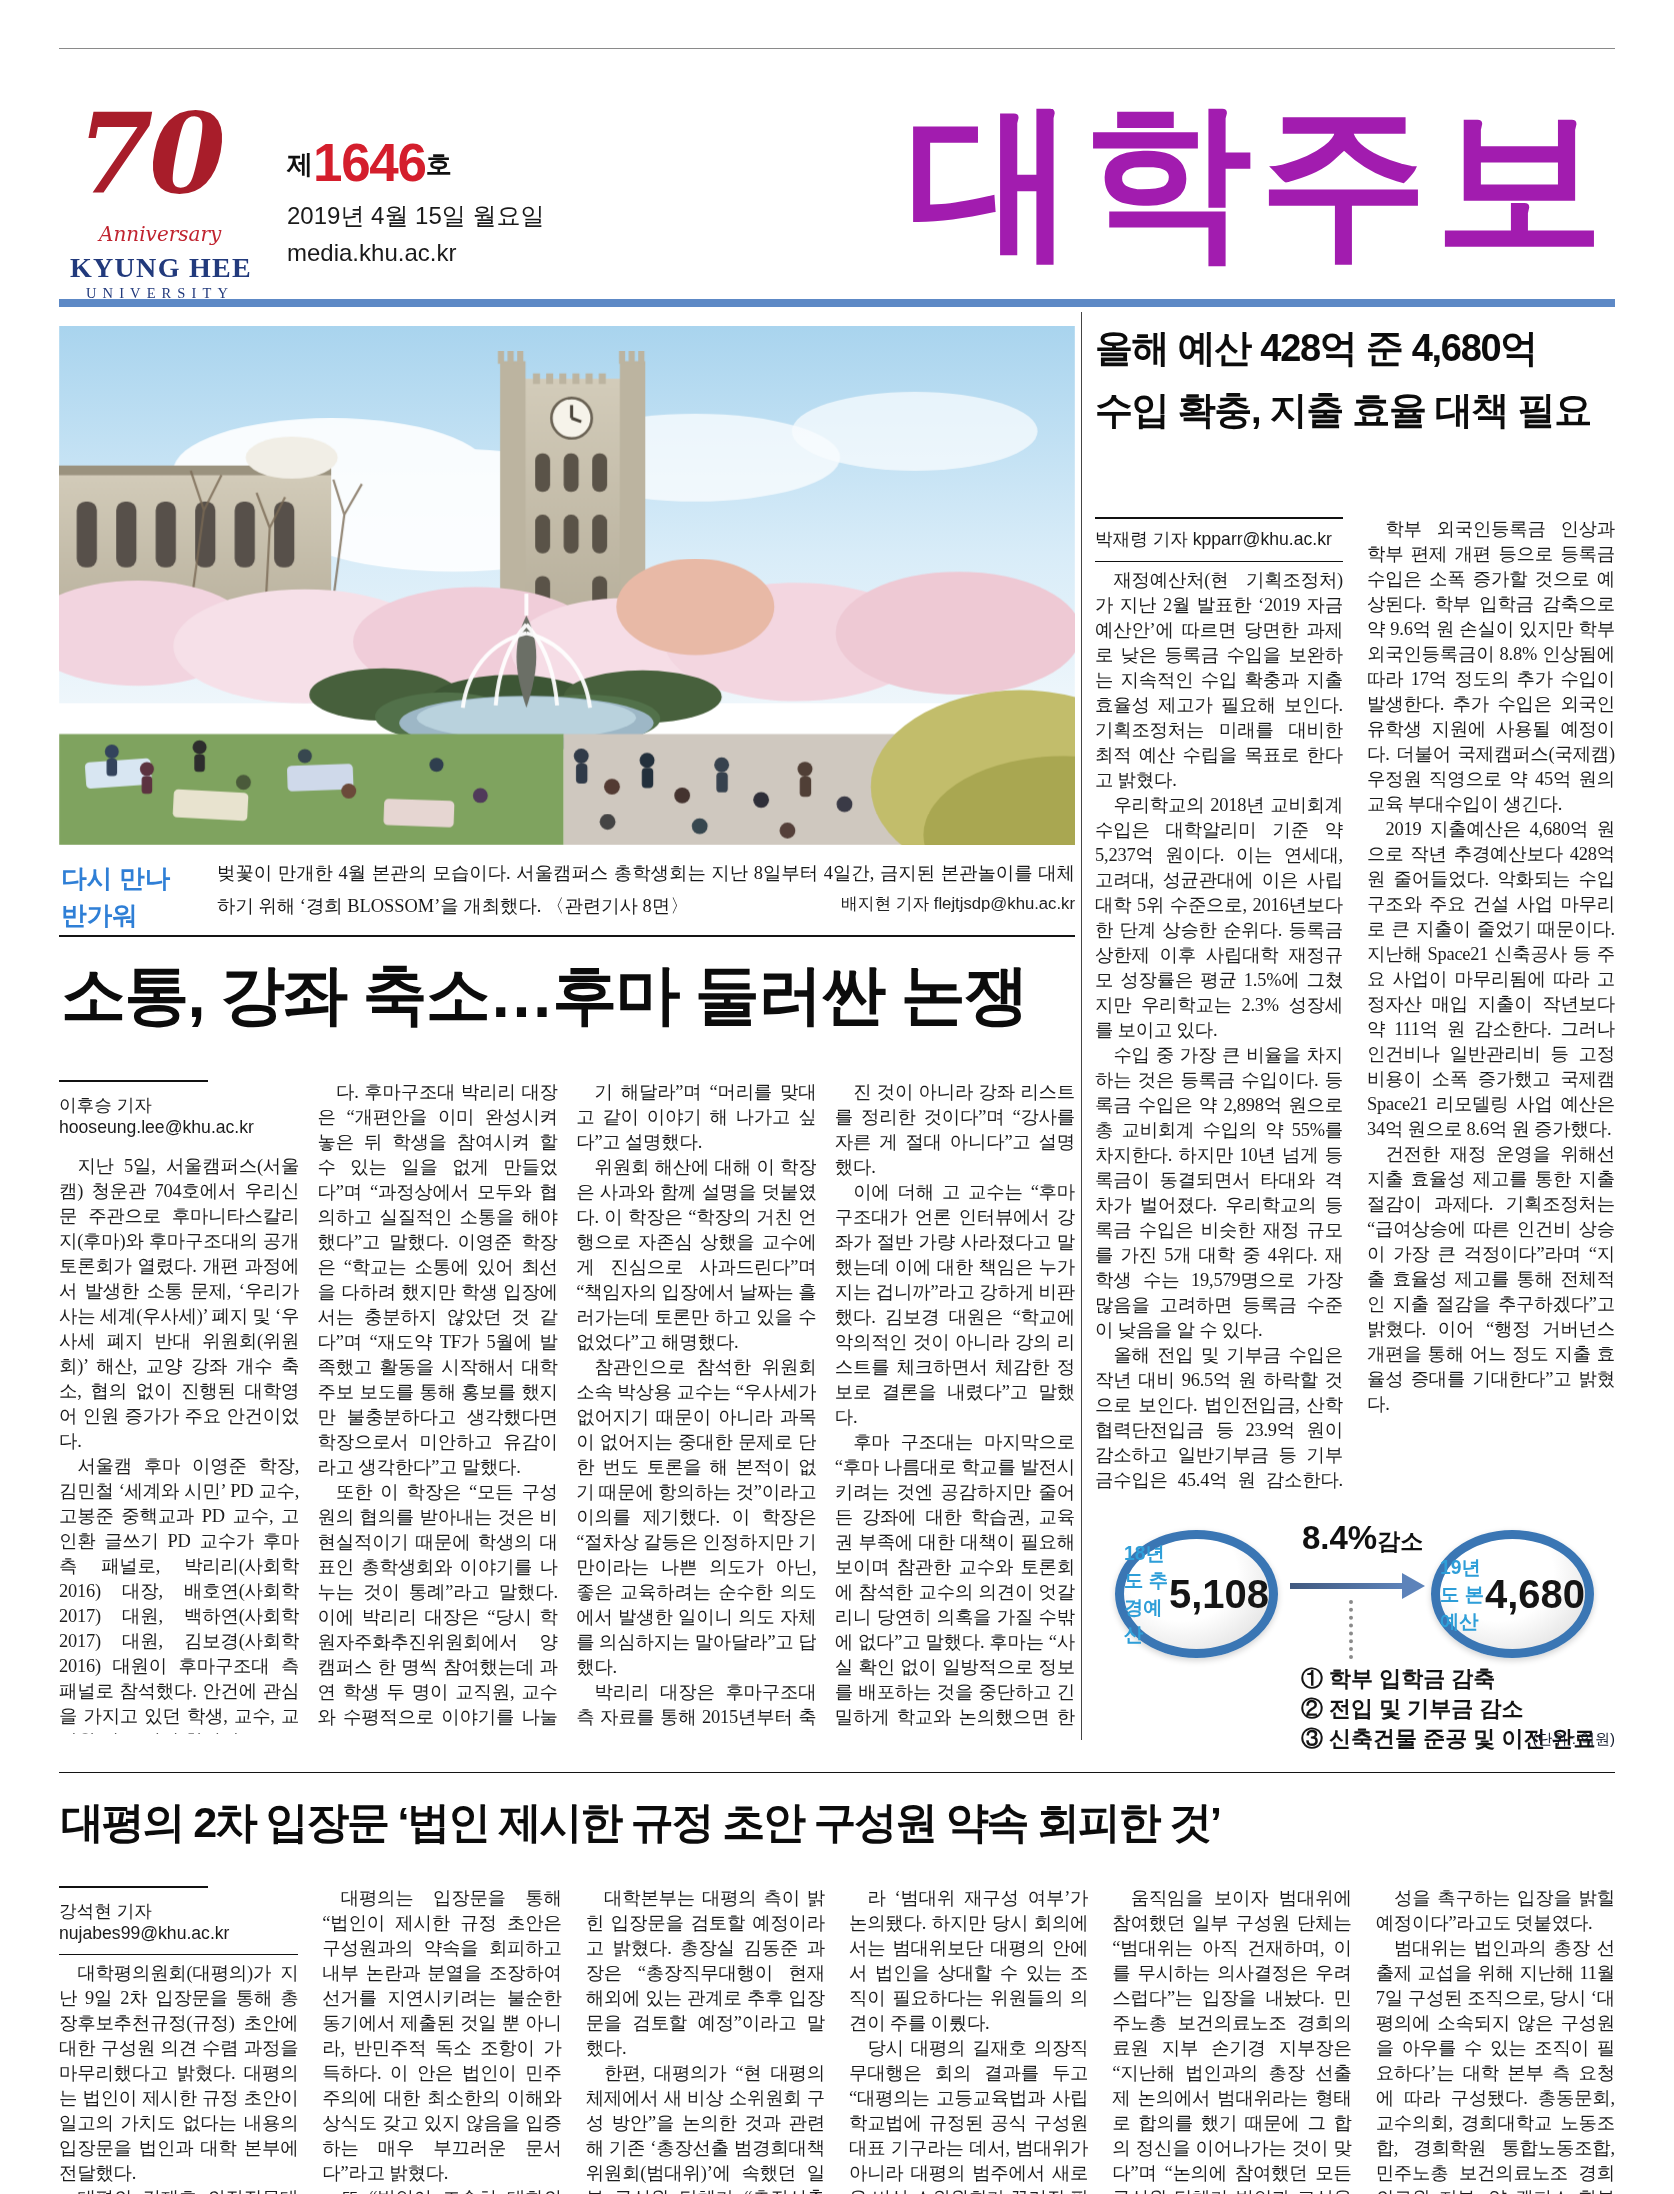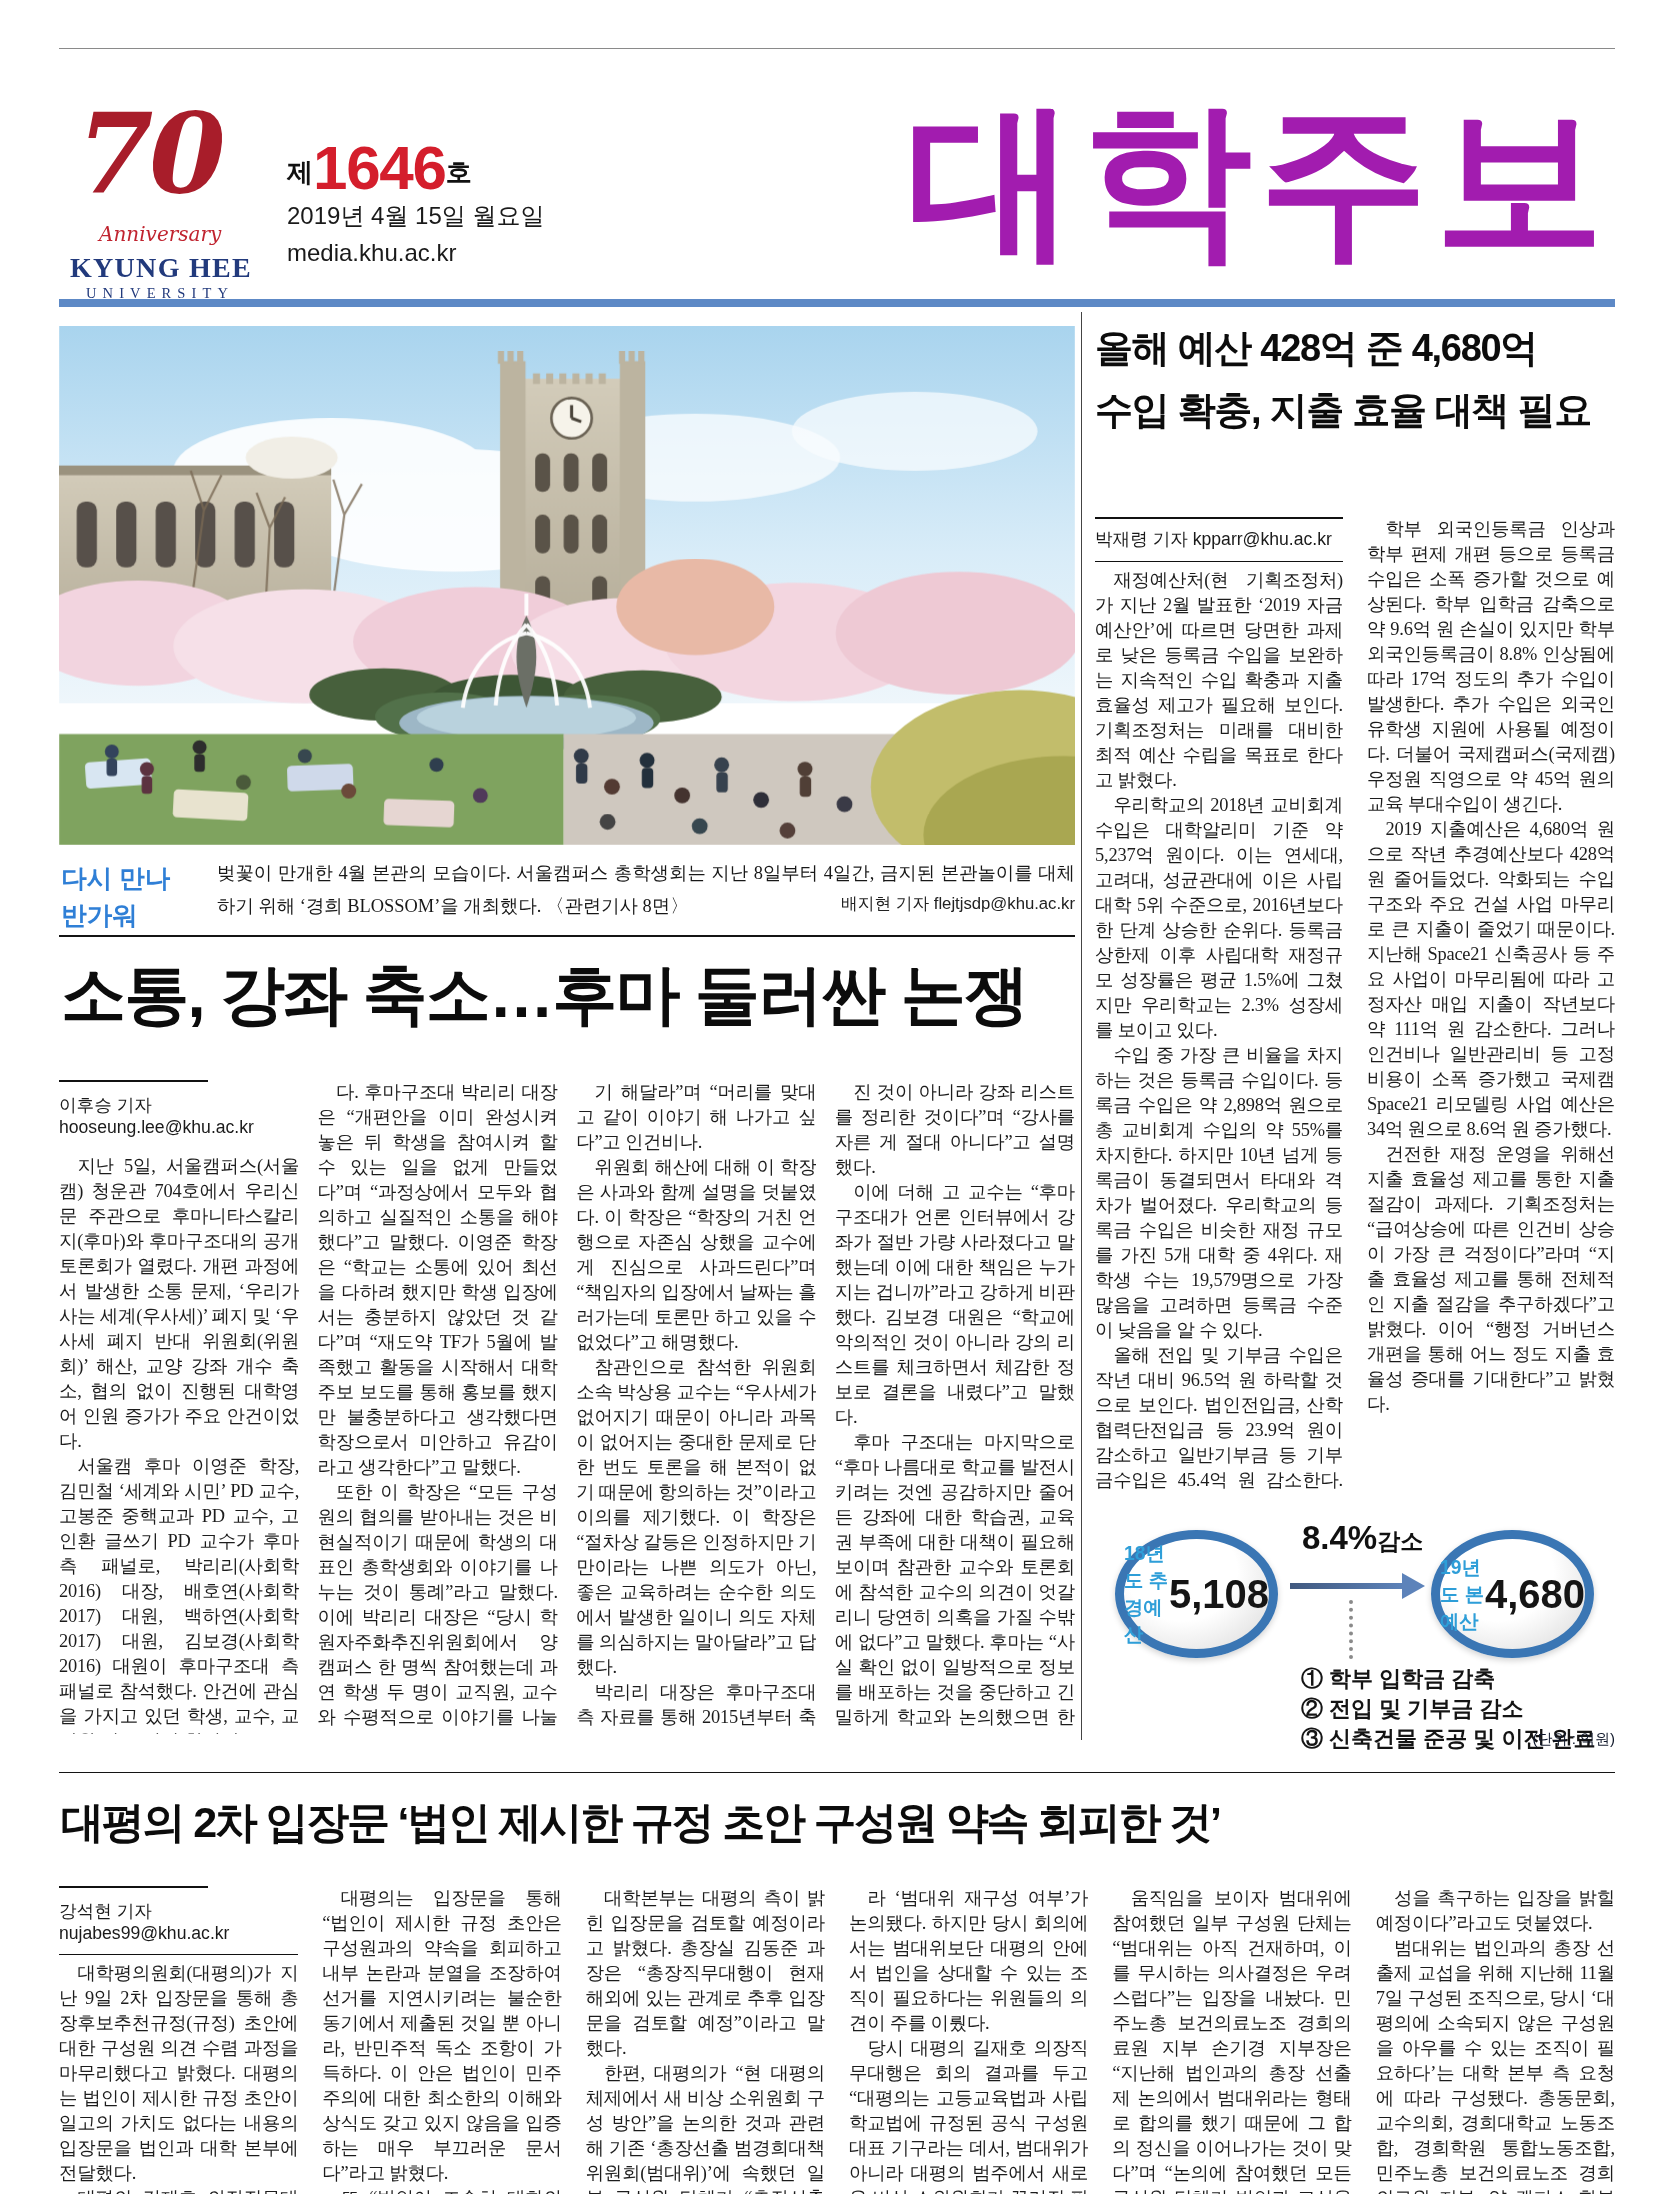--- a/index.html
+++ b/index.html
@@ -12,21 +12,21 @@
   .logo-70{left:77px;top:99px;font-family:"DejaVu Serif",serif;font-style:italic;font-weight:bold;
            font-size:110px;line-height:110px;color:#a81d2a;letter-spacing:-4.4px;}
   .logo-anniv{left:99px;top:222px;font-family:"DejaVu Serif",serif;font-style:italic;
               font-size:20px;color:#c0232f;}
   .logo-kh{left:70px;top:252px;font-family:"Liberation Serif",serif;font-weight:bold;
            font-size:28px;color:#223a7c;letter-spacing:1.3px;}
   .logo-univ{left:86px;top:285px;font-family:"Liberation Serif",serif;
              font-size:14.5px;color:#223a7c;letter-spacing:6.1px;}
   .issue-line{left:287px;top:132px;font-family:"Liberation Sans",sans-serif;color:#111;}
   .issue-line .small{font-size:26px;font-weight:bold;vertical-align:8px;}
-  .issue-line .big{font-size:62px;font-weight:bold;color:#d41e2c;letter-spacing:-1.3px;}
+  .issue-line .big{font-size:53px;font-weight:bold;color:#d41e2c;letter-spacing:-1.3px;}
   .issue-date{left:287px;top:200px;font-family:"Liberation Sans",sans-serif;font-size:24px;color:#1a1a1a;}
   .issue-site{left:287px;top:239px;font-family:"Liberation Sans",sans-serif;font-size:24px;color:#1a1a1a;}
   .masthead{right:63px;top:88px;font-family:"Liberation Sans","DejaVu Sans",sans-serif;
             font-weight:800;font-size:169px;line-height:184px;color:#a21caf;letter-spacing:7px;margin-left:12px;}
   .mast-bar{left:59px;top:299px;width:1556px;height:7.5px;background:#5d89c6;}
 
   
   .photo{left:59px;top:326px;width:1016px;height:519px;overflow:hidden;}
 
   
@@ -280,21 +280,21 @@
       <div>
           <p>지난 5일, 서울캠퍼스(서울캠) 청운관 704호에서 우리신문 주관으로 후마니타스칼리지(후마)와 후마구조대의 공개 토론회가 열렸다. 개편 과정에서 발생한 소통 문제, ‘우리가 사는 세계(우사세)’ 폐지 및 ‘우사세 폐지 반대 위원회(위원회)’ 해산, 교양 강좌 개수 축소, 협의 없이 진행된 대학영어 인원 증가가 주요 안건이었다.</p>
           <p>서울캠 후마 이영준 학장, 김민철 ‘세계와 시민’ PD 교수, 고봉준 중핵교과 PD 교수, 고인환 글쓰기 PD 교수가 후마 측 패널로, 박리리(사회학 2016) 대장, 배호연(사회학 2017) 대원, 백하연(사회학 2017) 대원, 김보경(사회학 2016) 대원이 후마구조대 측 패널로 참석했다. 안건에 관심을 가지고 있던 학생, 교수, 교직원 약 30명이 참관인으로 토론회에 함께했다.</p>
         </div>
     </div>
     <div class="col">
         <p>다. 후마구조대 박리리 대장은 “개편안을 이미 완성시켜 놓은 뒤 학생을 참여시켜 할 수 있는 일을 없게 만들었다”며 “과정상에서 모두와 협의하고 실질적인 소통을 해야했다”고 말했다. 이영준 학장은 “학교는 소통에 있어 최선을 다하려 했지만 학생 입장에서는 충분하지 않았던 것 같다”며 “재도약 TF가 5월에 발족했고 활동을 시작해서 대학주보 보도를 통해 홍보를 했지만 불충분하다고 생각했다면 학장으로서 미안하고 유감이라고 생각한다”고 말했다.</p>
         <p>또한 이 학장은 “모든 구성원의 협의를 받아내는 것은 비현실적이기 때문에 학생의 대표인 총학생회와 이야기를 나누는 것이 통례”라고 말했다. 이에 박리리 대장은 “당시 학원자주화추진위원회에서 양 캠퍼스 한 명씩 참여했는데 과연 학생 두 명이 교직원, 교수와 수평적으로 이야기를 나눌 수 있었는지가 의문이다”고 말했다. 고인환 교수는 “앞으로 강좌에 대한 제안이 있으면 언제든지 찾아와 이야</p>
       </div>
     <div class="col">
-        <p>기 해달라”며 “머리를 맞대고 같이 이야기 해 나가고 싶다”고 인건비나.</p>
+        <p>기 해달라”며 “머리를 맞대고 같이 이야기 해 나가고 싶다”고 설명했다.</p>
         <p>위원회 해산에 대해 이 학장은 사과와 함께 설명을 덧붙였다. 이 학장은 “학장의 거친 언행으로 자존심 상했을 교수에게 진심으로 사과드린다”며 “책임자의 입장에서 날짜는 흘러가는데 토론만 하고 있을 수 없었다”고 해명했다.</p>
         <p>참관인으로 참석한 위원회 소속 박상용 교수는 “우사세가 없어지기 때문이 아니라 과목이 없어지는 중대한 문제로 단 한 번도 토론을 해 본적이 없기 때문에 항의하는 것”이라고 이의를 제기했다. 이 학장은 “절차상 갈등은 인정하지만 기만이라는 나쁜 의도가 아닌, 좋은 교육하려는 순수한 의도에서 발생한 일이니 의도 자체를 의심하지는 말아달라”고 답했다.</p>
         <p>박리리 대장은 후마구조대 측 자료를 통해 2015년부터 축소된 교양 강좌 개수와 시간 강사 해고를 근거로 교양 강좌 축소를 비판했다. 고봉준 교수는 “강좌 수가 적어</p>
       </div>
     <div class="col">
       <div>
           <p>진 것이 아니라 강좌 리스트를 정리한 것이다”며 “강사를 자른 게 절대 아니다”고 설명했다.</p>
           <p>이에 더해 고 교수는 “후마 구조대가 언론 인터뷰에서 강좌가 절반 가량 사라졌다고 말했는데 이에 대한 책임은 누가 지는 겁니까”라고 강하게 비판했다. 김보경 대원은 “학교에 악의적인 것이 아니라 강의 리스트를 체크하면서 체감한 정보로 결론을 내렸다”고 말했다.</p>
           <p>후마 구조대는 마지막으로 “후마 나름대로 학교를 발전시키려는 것엔 공감하지만 줄어든 강좌에 대한 학습권, 교육권 부족에 대한 대책이 필요해보이며 참관한 교수와 토론회에 참석한 교수의 의견이 엇갈리니 당연히 의혹을 가질 수밖에 없다”고 말했다. 후마는 “사실 확인 없이 일방적으로 정보를 배포하는 것을 중단하고 긴밀하게 학교와 논의했으면 한다”며 “후마는 언제나 열려있으니 왜곡 없는 주장을 펼쳤으면 한다”고 말했다.</p>
         </div>

